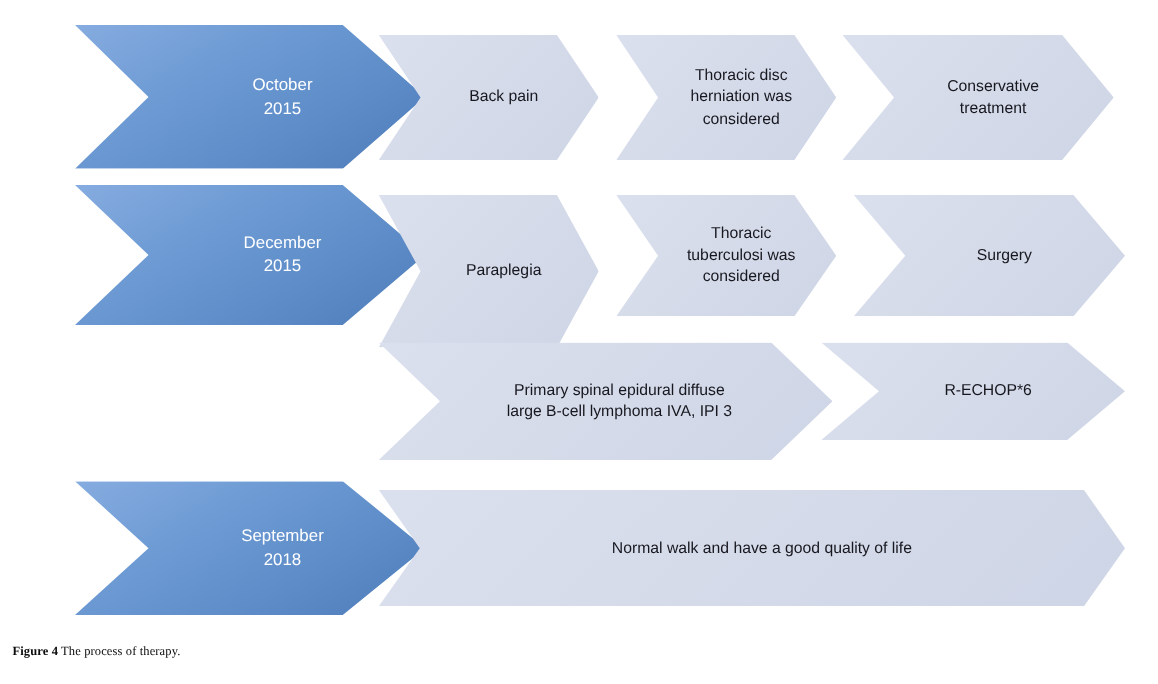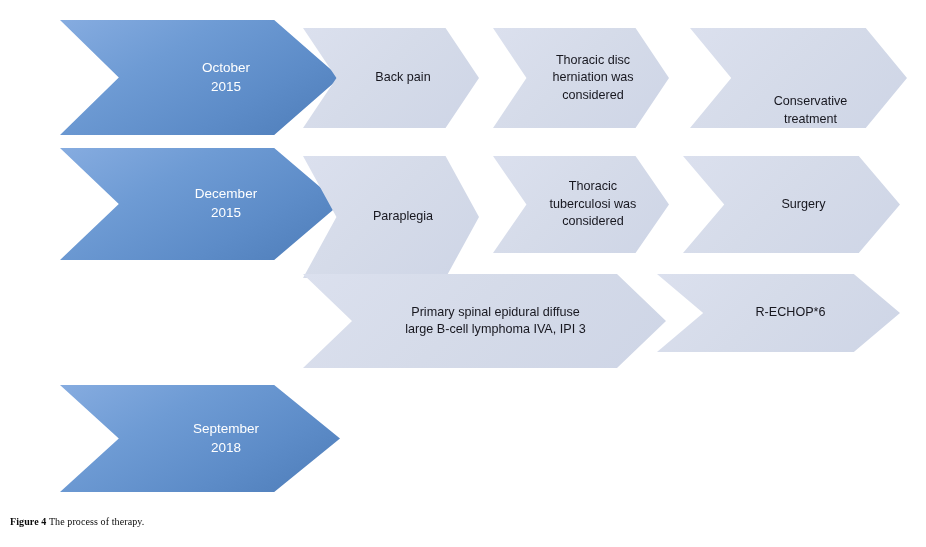--- a/index.html
+++ b/index.html
@@ -118,21 +118,21 @@
       <div class="chev chev-step w-sm" style="left:303px;top:8px;width:176px;height:100px;">
         <span class="chev-label">Back pain</span>
       </div>
 
       <div class="chev chev-step w-sm" style="left:493px;top:8px;width:176px;height:100px;">
         <span class="chev-label">Thoracic disc
 herniation was
 considered</span>
       </div>
 
-      <div class="chev chev-step w-sm" style="left:690px;top:8px;width:217px;height:100px;align-items:flex-end;">
+      <div class="chev chev-step w-sm" style="left:674px;top:8px;width:217px;height:100px;">
         <span class="chev-label">Conservative
 treatment</span>
       </div>
     </div>
 
     <div class="tl-row" style="top:148px;height:112px;">
       <div class="chev chev-date" style="left:60px;top:0px;width:280px;height:112px;">
         <span class="chev-label">December
 2015</span>
       </div>
@@ -163,20 +163,23 @@
         <span class="chev-label">R-ECHOP*6</span>
       </div>
     </div>
 
     <div class="tl-row" style="top:385px;height:107px;">
       <div class="chev chev-date" style="left:60px;top:0px;width:280px;height:107px;">
         <span class="chev-label">September
 2018</span>
       </div>
 
+      <div class="chev chev-step w-lg" style="left:303px;top:7px;width:597px;height:93px;">
+        <span class="chev-label">Normal walk and have a good quality of life</span>
+      </div>
     </div>
 
   </div>
 
   <div id="caption">
     <span class="cap-strong">Figure 4</span><span class="cap-rest"> </span><span class="cap-rest">The process of therapy.</span>
   </div>
 
 </div>
 

